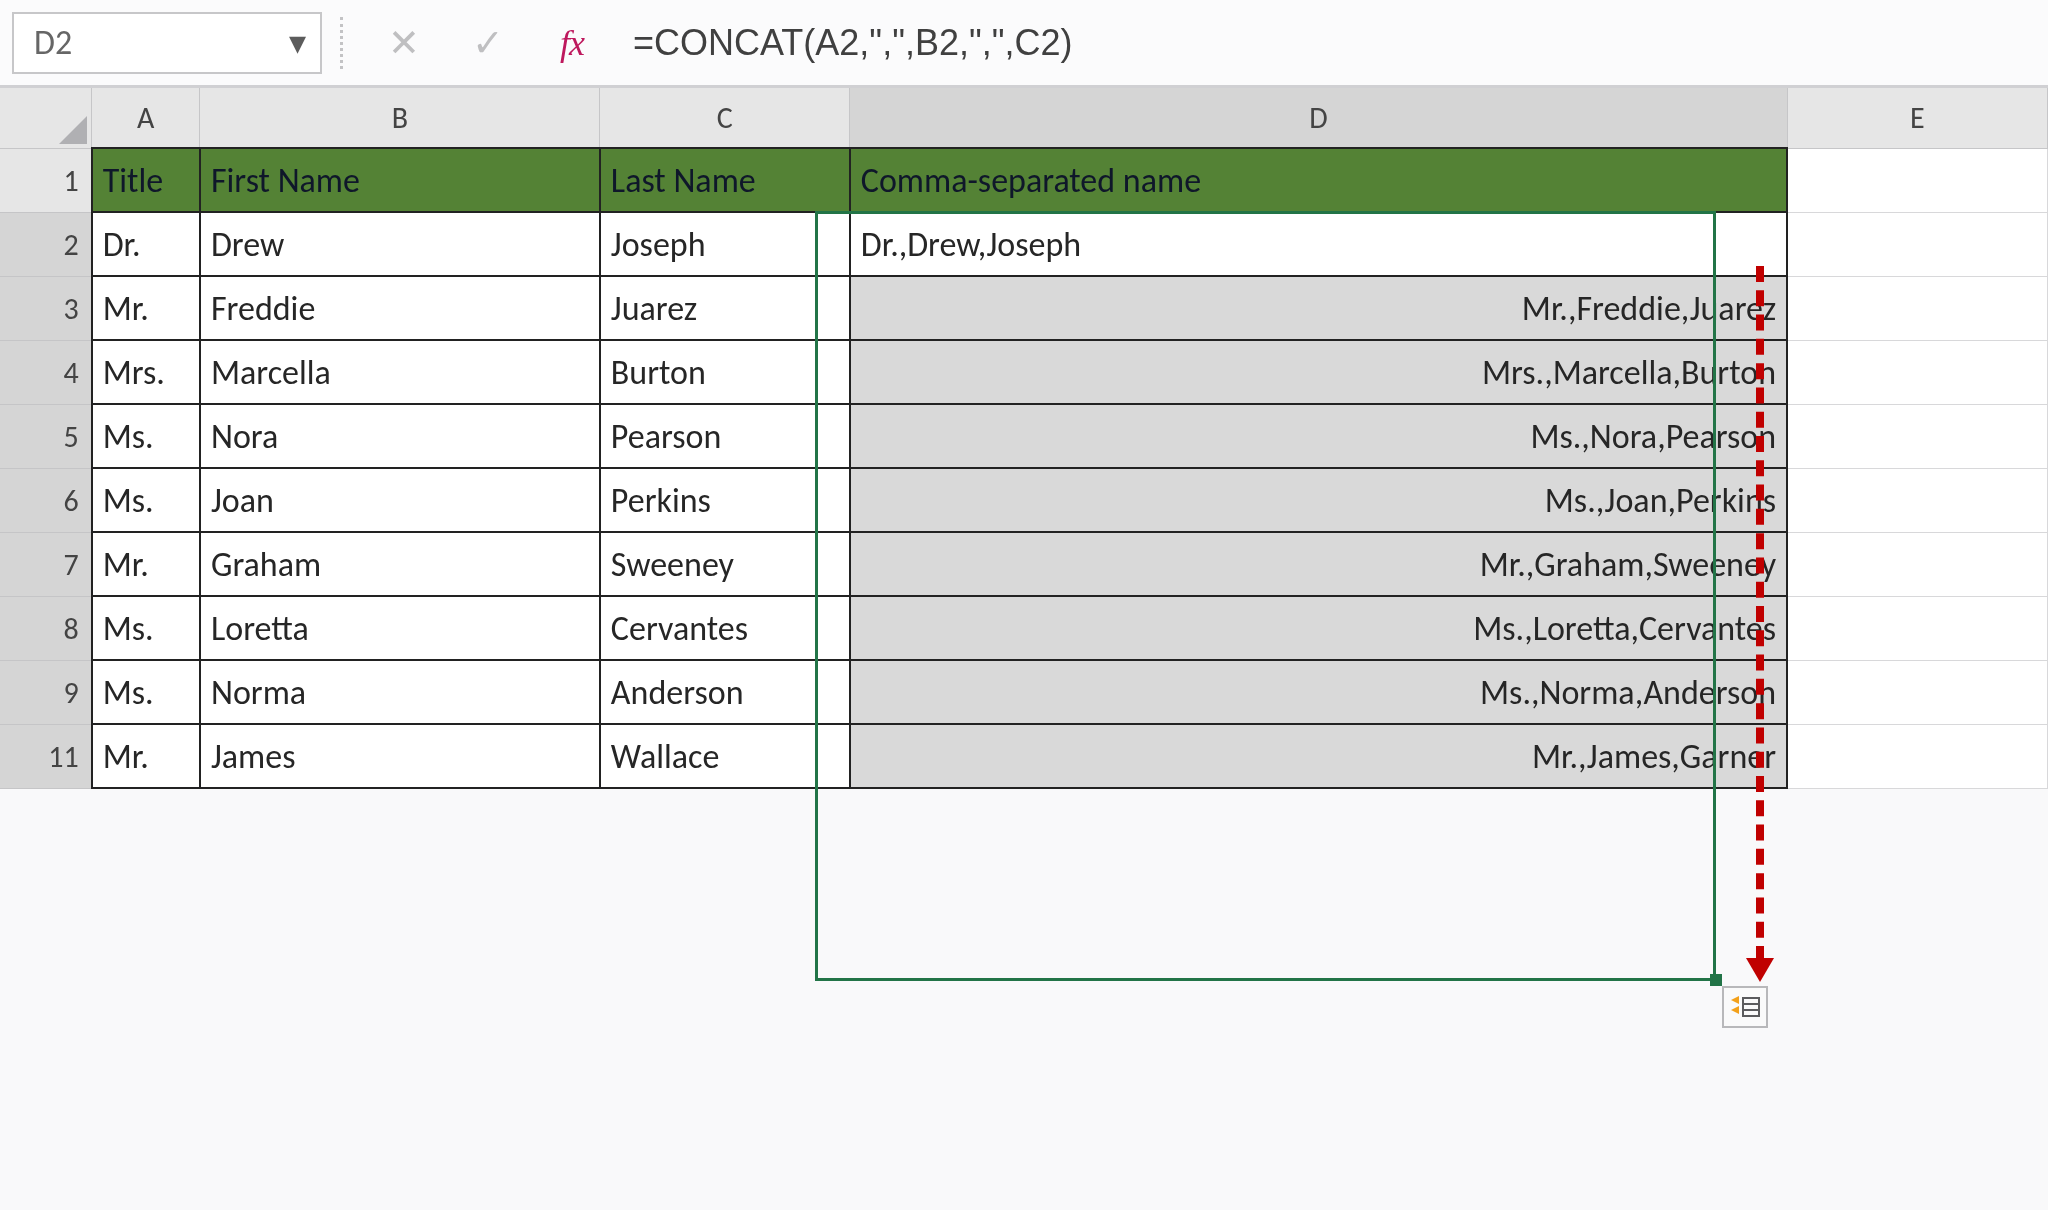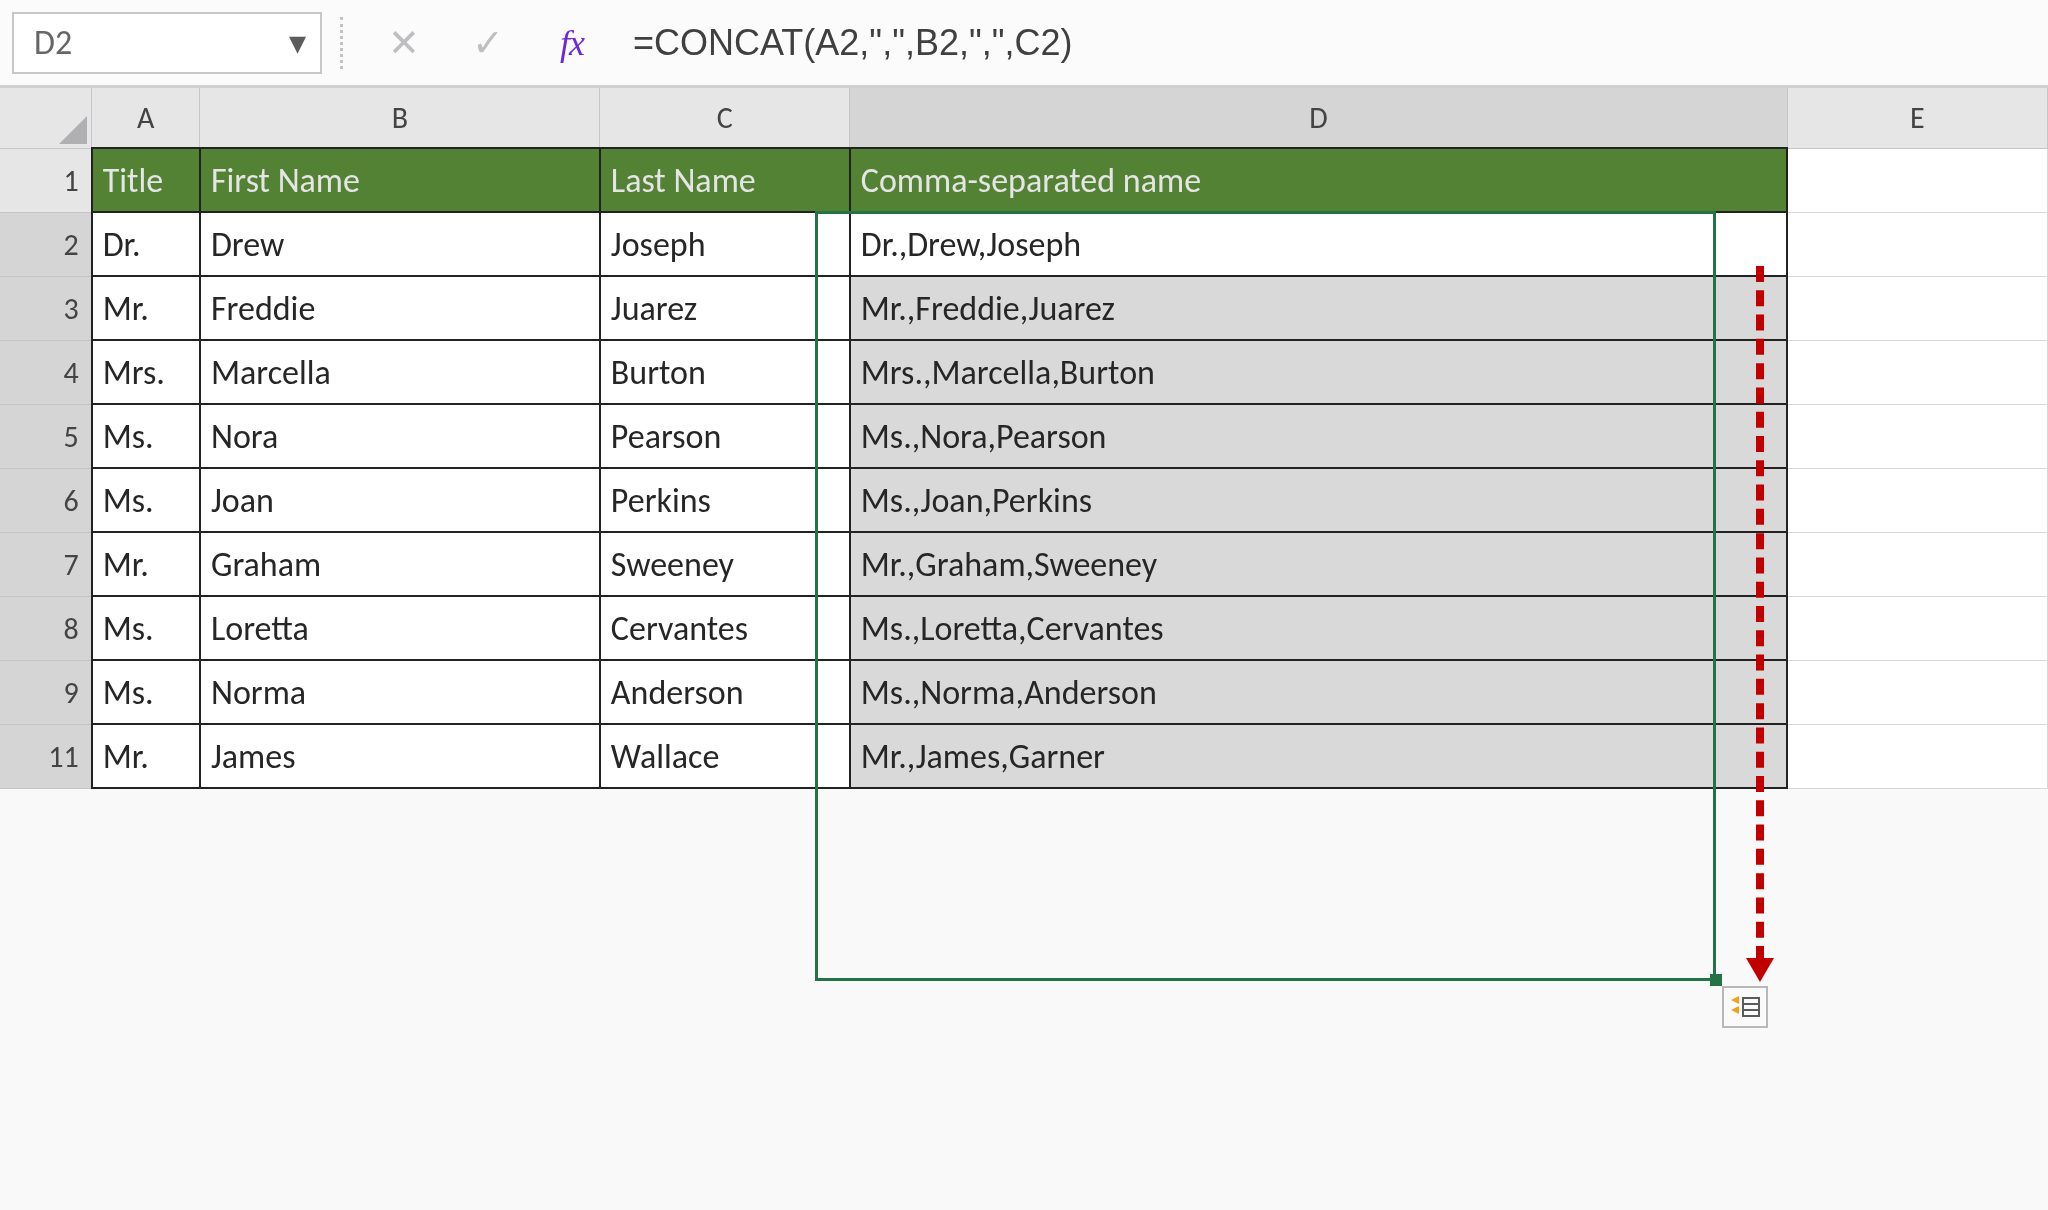--- a/index.html
+++ b/index.html
@@ -50,21 +50,21 @@
     height: 56px;
     display: flex;
     align-items: center;
     justify-content: center;
     color: #bfbfc1;
     font-size: 38px;
   }
   .fb-fx {
     font-style: italic;
     font-family: "Times New Roman", serif;
-    color: #6d28d9;
+    color: #be185d;
     font-size: 36px;
     letter-spacing: -1px;
   }
   .formula-input {
     flex: 1;
     border: none;
     background: transparent;
     font-size: 36px;
     color: #404040;
     padding: 6px 12px;
@@ -130,25 +130,25 @@
     color: #262626;
     padding: 4px 10px !important;
     height: 64px;
     background: #ffffff;
   }
   
   td.data-border { border: 2px solid #222; }
   
   td.tbl-header {
     background: #548235;
-    color: #e5e5e5;
+    color: #0f172a;
     font-size: 34px;
   }
   
-  td.cell.filled { background: #d9d9d9; }
+  td.cell.filled { background: #d9d9d9; text-align: right; }
   
   .sel-outline {
     position: absolute;
     border: 3px solid #227447;
     pointer-events: none;
   }
   .sel-handle {
     position: absolute;
     width: 12px;
     height: 12px;

